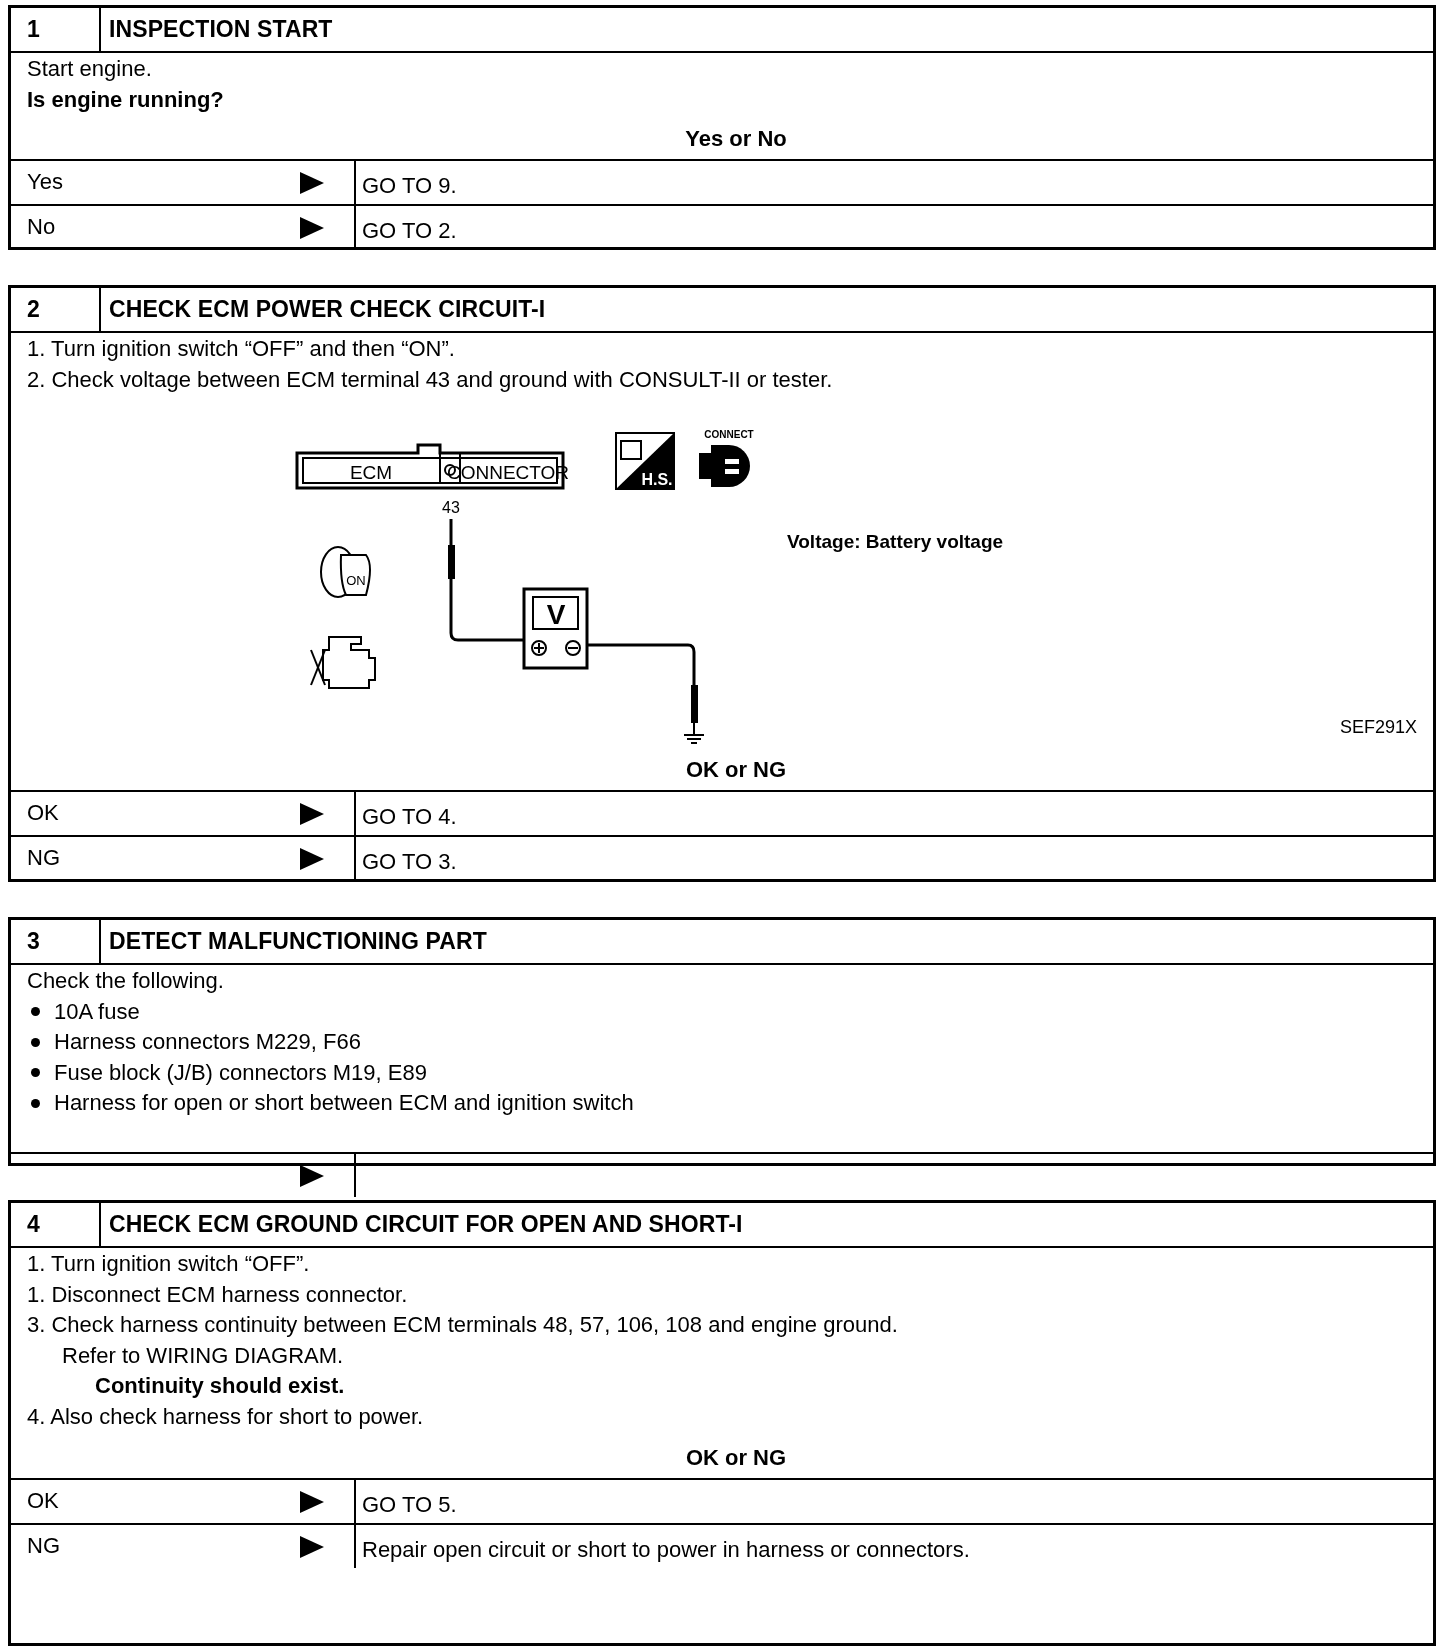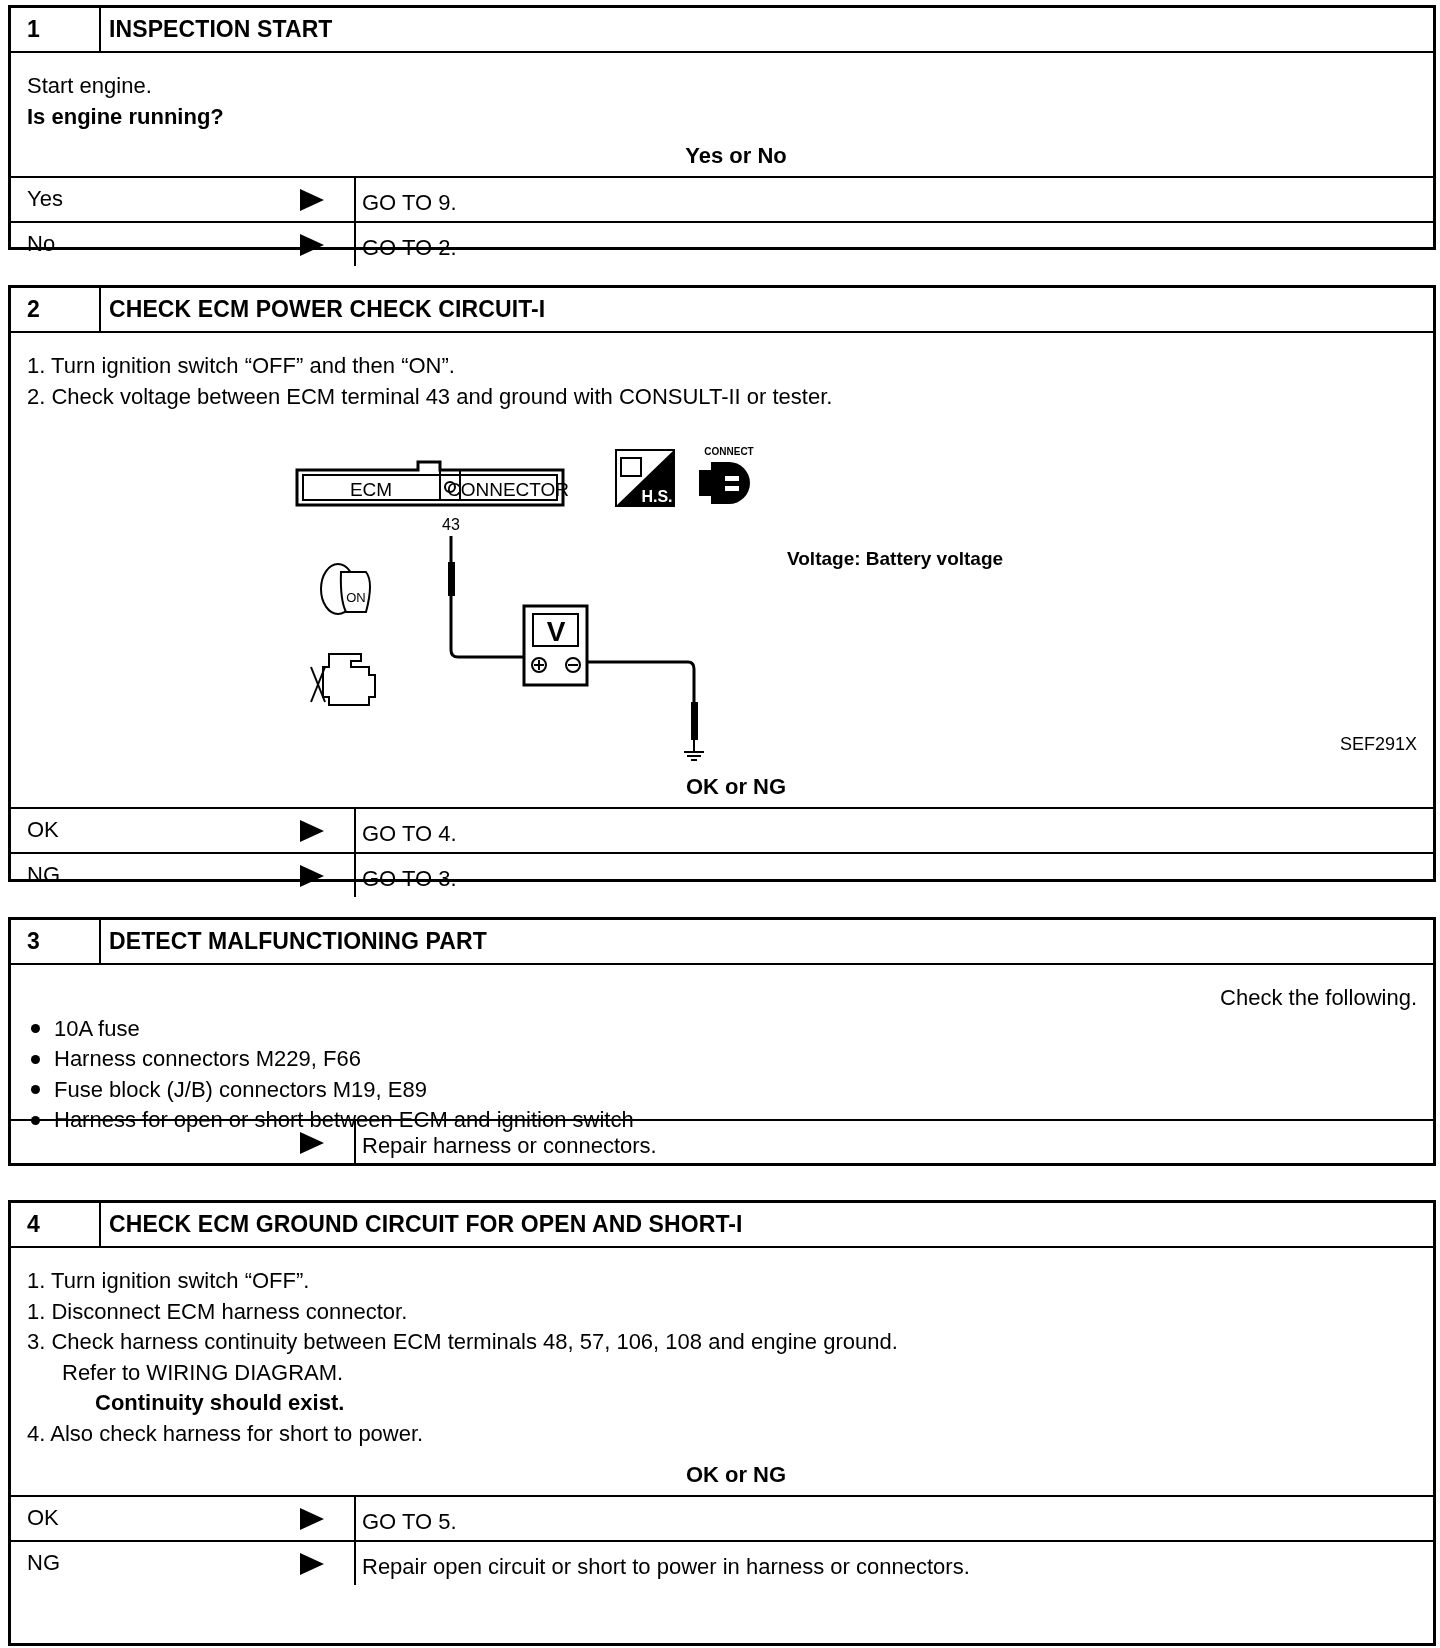--- a/index.html
+++ b/index.html
@@ -1,21 +1,21 @@
 <!DOCTYPE html>
 <html><head>
 <meta charset="utf-8">
 <style>
   html, body { margin:0; padding:0; background:#fff; }
   body { width:1440px; height:1648px; position:relative; font-family:"Liberation Sans", sans-serif; color:#000; overflow:hidden; }
   .box { position:absolute; left:8px; width:1428px; border:3px solid #000; box-sizing:border-box; background:#fff; }
   .hdr { display:flex; height:43px; border-bottom:2px solid #000; }
   .hdr .num { width:90px; border-right:2px solid #000; font-size:23px; font-weight:bold; padding:8px 0 0 16px; box-sizing:border-box; }
   .hdr .title { flex:1; font-size:23px; font-weight:bold; padding:8px 0 0 8px; box-sizing:border-box; letter-spacing:0.1px; }
-  .body { padding:18px 16px 0 16px; font-size:22px; line-height:30.5px; position:relative; }
+  .body { padding:1px 16px 0 16px; font-size:22px; line-height:30.5px; position:relative; }
   .body .b { font-weight:bold; }
   .qa { text-align:center; font-weight:bold; font-size:22px; height:40px; line-height:40px; padding-left:28px; }
   .row { display:flex; height:43px; border-top:2px solid #000; font-size:22px; }
   .row .lbl { width:345px; border-right:2px solid #000; box-sizing:border-box; position:relative; padding:8px 0 0 16px; }
   .row .lbl .arrow { position:absolute; right:30px; top:11px; width:0; height:0; border-top:11px solid transparent; border-bottom:11px solid transparent; border-left:24px solid #000; }
   .row .act { flex:1; padding:12px 0 0 6px; }
   .bul { display:flex; align-items:center; }
   .bul .dot { width:9px; height:9px; background:#000; border-radius:50%; margin:0 14px 0 4px; }
   .indent1 { padding-left:35px; }
   .indent2 { padding-left:68px; font-weight:bold; }
@@ -132,42 +132,41 @@
     <div class="lbl"><span>NG</span><span class="arrow"></span></div>
     <div class="act">GO TO 3.</div>
   </div>
 </div>
 
 <div class="box" style="top:917px;height:249px;">
   <div class="hdr">
     <div class="num">3</div>
     <div class="title">DETECT MALFUNCTIONING PART</div>
   </div>
-  <div class="body" style="height:154px;box-sizing:border-box;text-align:right;">
+  <div class="body" style="height:187px;box-sizing:border-box;">
     <div>Check the following.</div>
     <div class="bul">
         <span class="dot"></span>
         <span>10A fuse</span>
       </div>
     <div class="bul">
         <span class="dot"></span>
         <span>Harness connectors M229, F66</span>
       </div>
     <div class="bul">
         <span class="dot"></span>
         <span>Fuse block (J/B) connectors M19, E89</span>
       </div>
     <div class="bul">
         <span class="dot"></span>
         <span>Harness for open or short between ECM and ignition switch</span>
       </div>
   </div>
   <div class="row">
     <div class="lbl"><span></span><span class="arrow"></span></div>
-    <div class="act">Repair harness or connectors.</div>
   </div>
 </div>
 
 <div class="box" style="top:1200px;height:446px;">
   <div class="hdr">
     <div class="num">4</div>
     <div class="title">CHECK ECM GROUND CIRCUIT FOR OPEN AND SHORT-I</div>
   </div>
   <div class="body">
     <div>1. Turn ignition switch “OFF”.</div>

